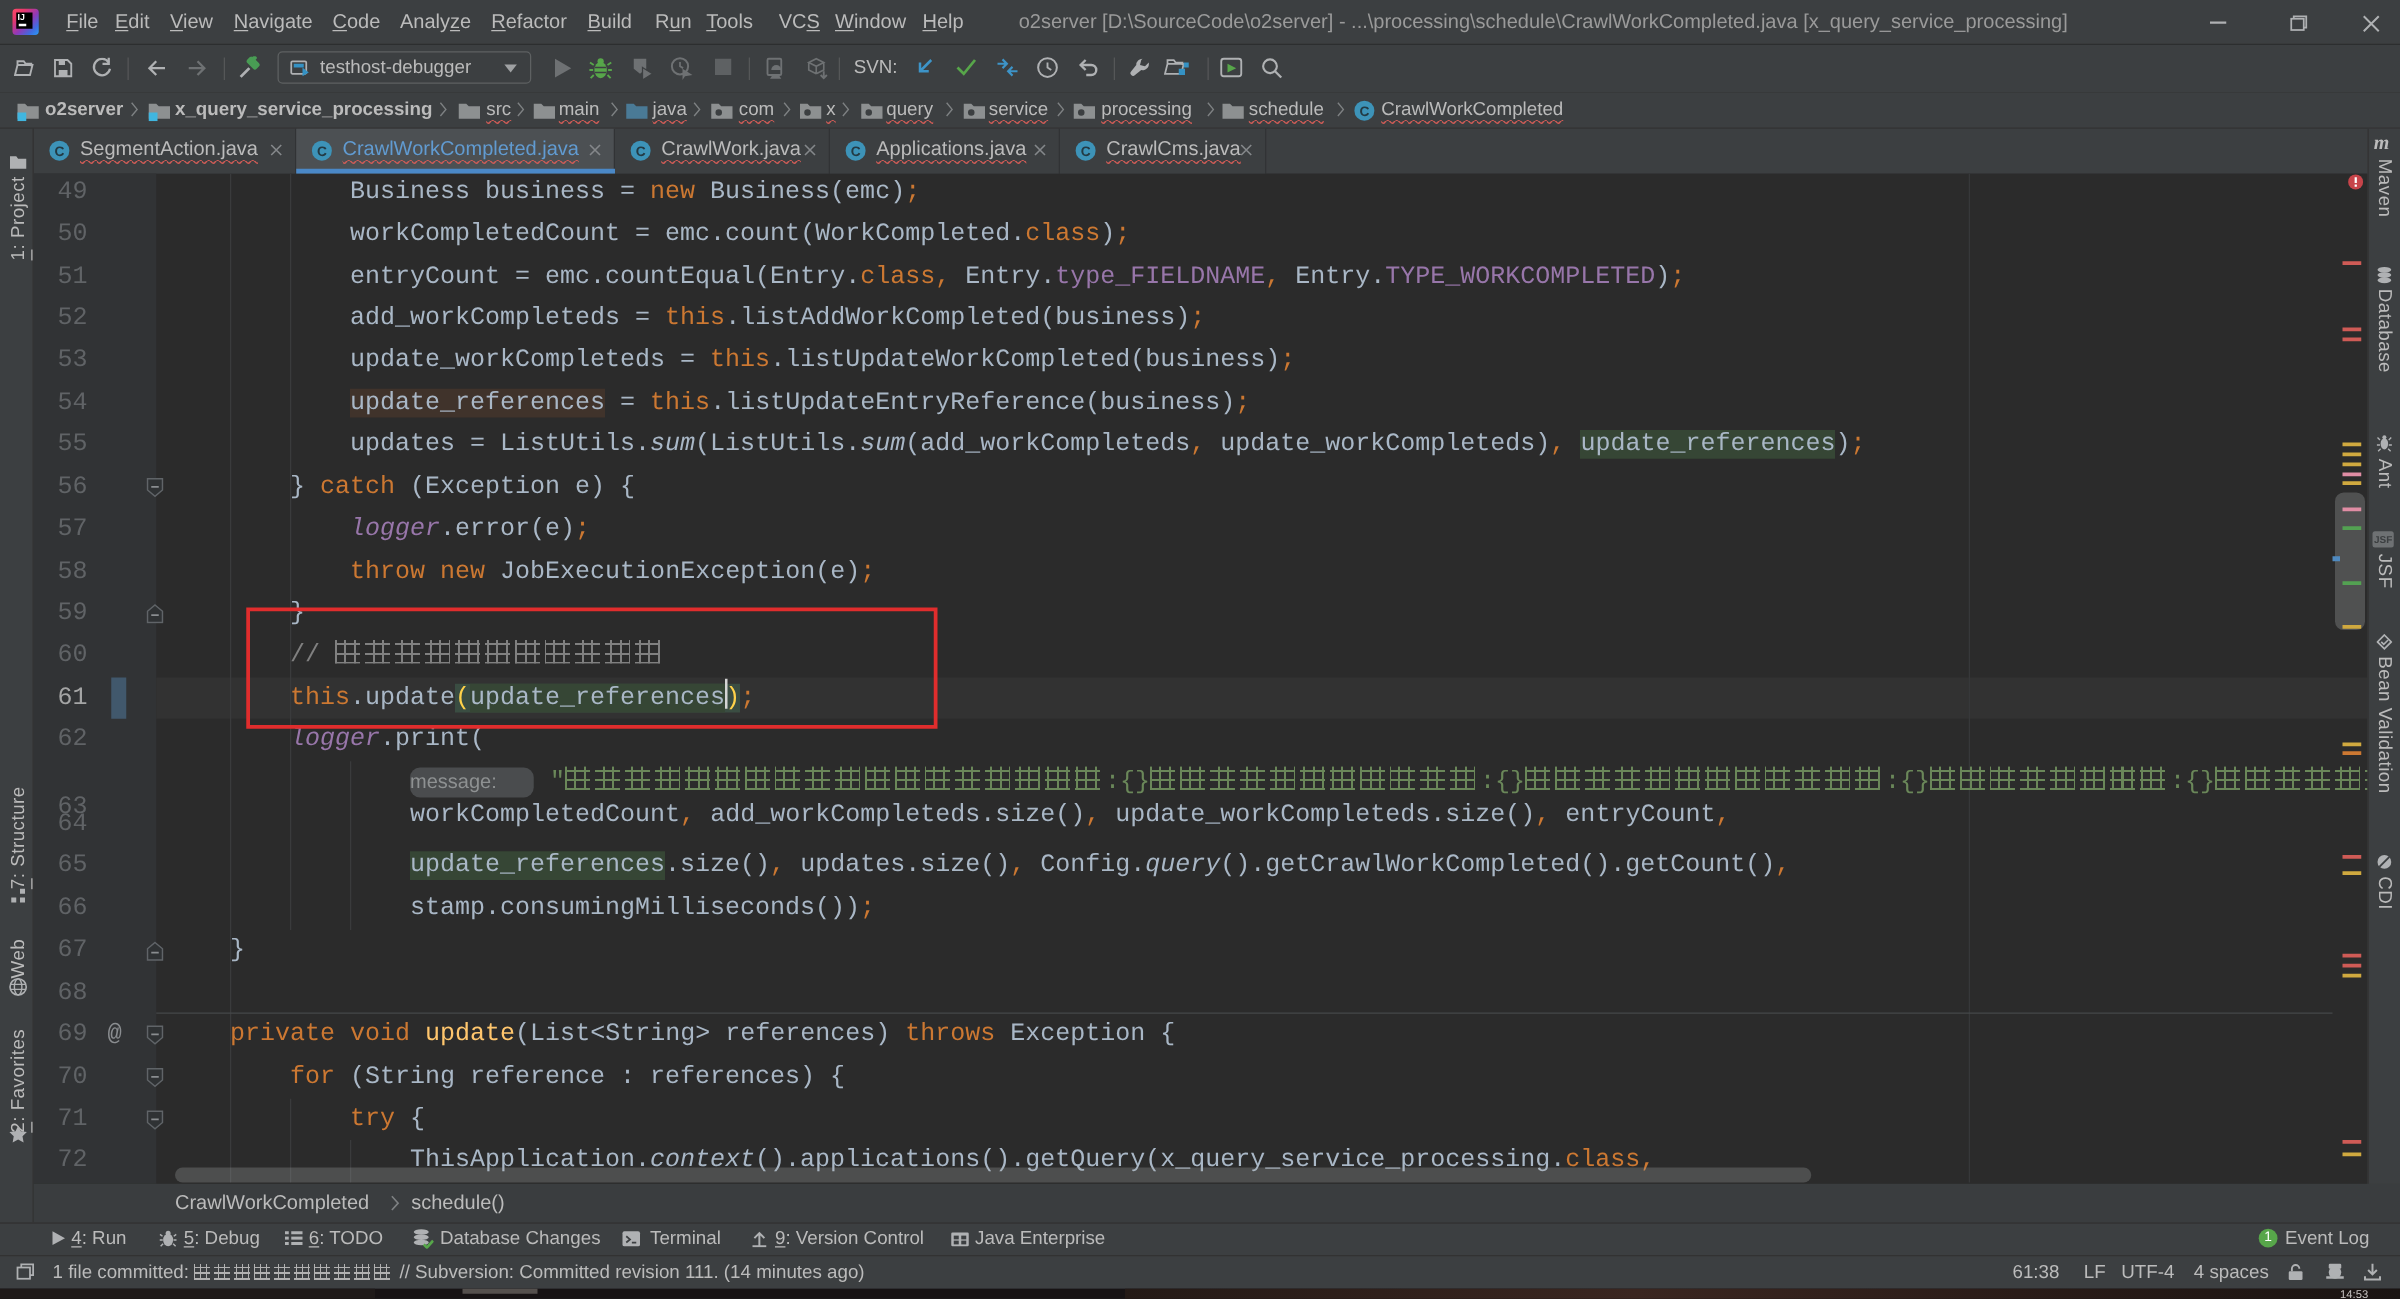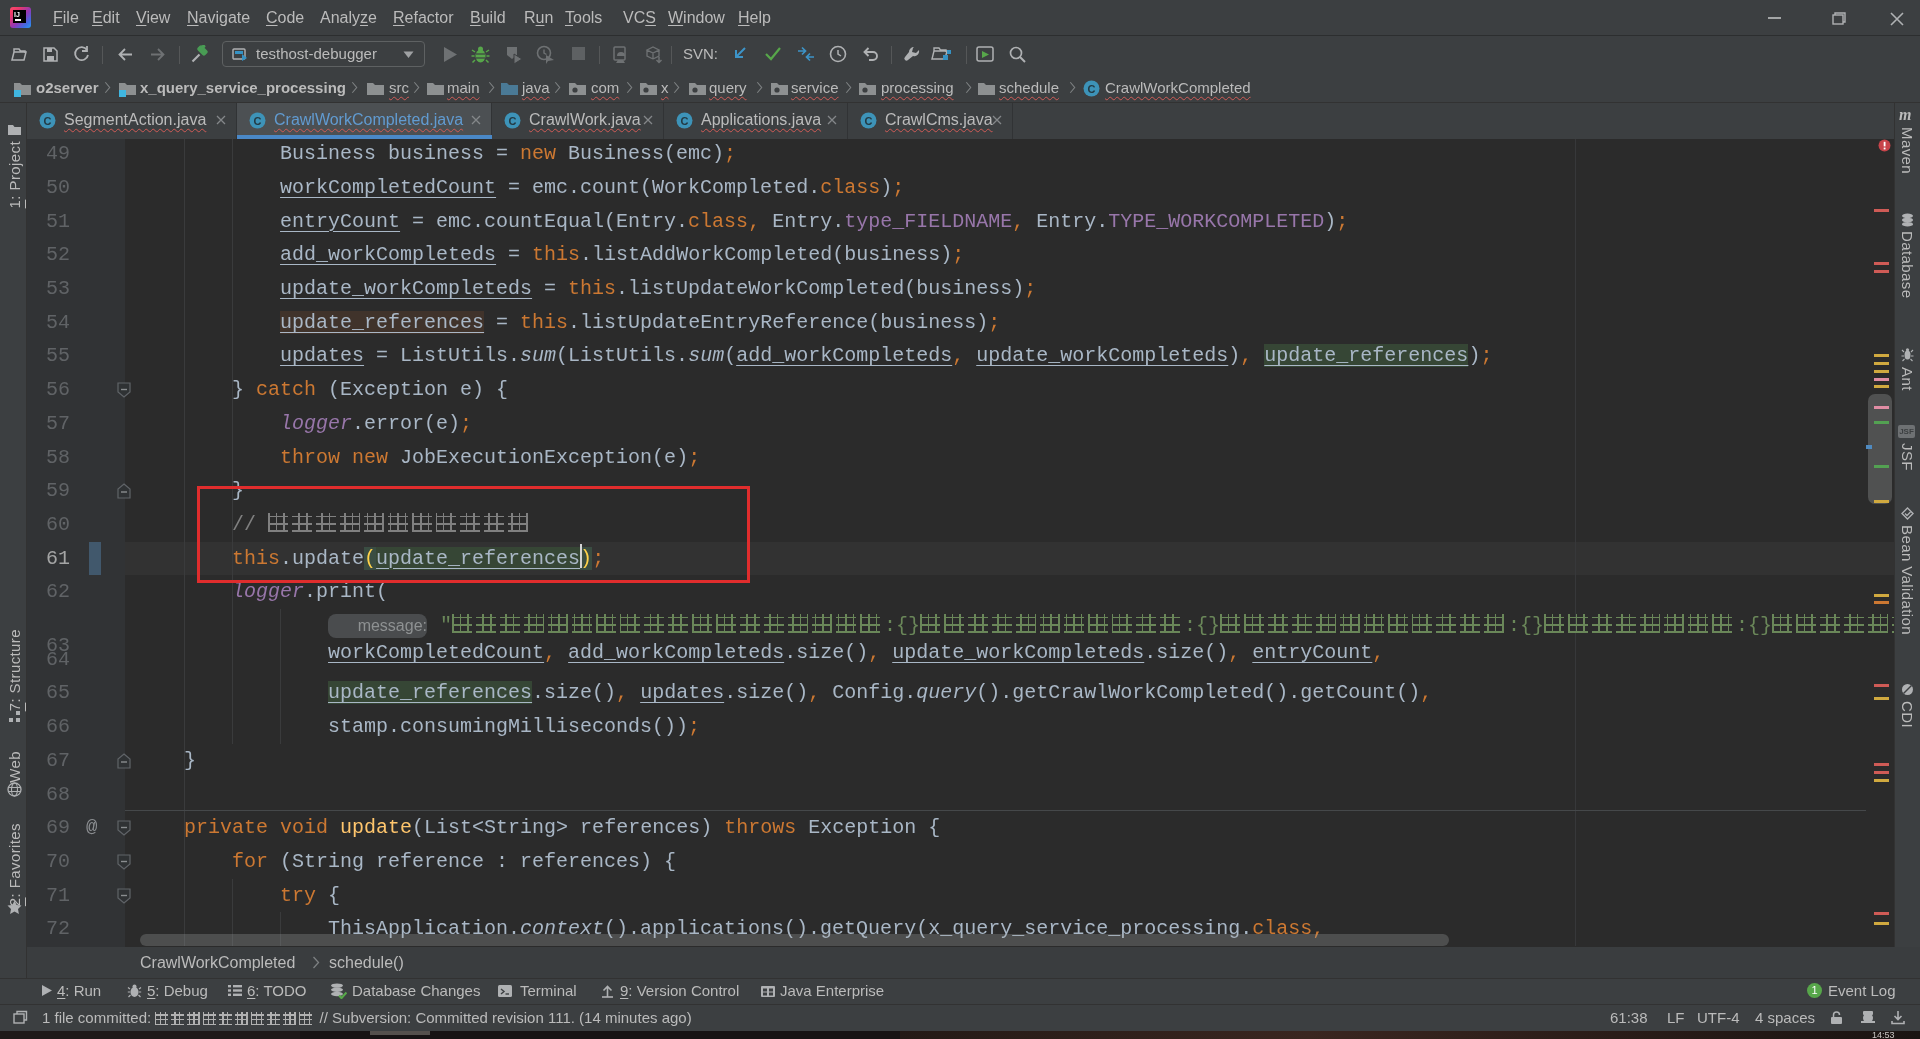--- a/index.html
+++ b/index.html
@@ -18,21 +18,21 @@
 .tab .tx{position:absolute;top:0;height:33px;line-height:33px;font-size:16px;color:#bbbbbb;white-space:nowrap}
 .tab .cx{position:absolute;top:10px;width:14px;height:14px}
 .tab.on{background:#4c5053}
 #editor{position:absolute;left:27px;top:139px;width:1867px;height:808px;background:#2b2b2b}
 
 .num{position:absolute;left:27px;width:43px;height:33.7px;line-height:33.7px;text-align:right;color:#606366;font:20px/33.7px "Liberation Mono",monospace}
 .num.cur{color:#a4a5a5}
 .cl{position:absolute;left:136px;height:33.7px;white-space:pre;font:20px/33.7px "Liberation Mono",monospace;color:#a9b7c6}
 .kw{color:#cc7832}.c{color:#cc7832}.md{color:#ffc66d}.cmt{color:#808080}.str{color:#6a8759}
 .it{color:#9876aa;}.it2{font-style:italic}.itp{color:#9876aa;font-style:italic}
-.u{text-decoration:underline;text-underline-offset:4px;text-decoration-thickness:1px}
+.u{text-underline-offset:4px;text-decoration-thickness:1px}
 .wbg{background:#40332b}.rbg{background:#364635}.pbg{background:#3a4d42}
 .yp{color:#ffd24a}
 .caret{display:inline-block;width:2px;height:24px;background:#d4d4d4;vertical-align:-4px;margin-right:-2px}
 .cj{display:inline-block;height:19px;vertical-align:-2px;background:
  repeating-linear-gradient(0deg,currentColor 0 1.6px,transparent 1.6px 7.4px),
  repeating-linear-gradient(90deg,currentColor 0 1.6px,transparent 1.6px 7.6px);
  -webkit-mask:repeating-linear-gradient(90deg,#000 0 20px,transparent 20px 24px)}
 .cjs{display:inline-block;vertical-align:-2px;opacity:.92;background:
  repeating-linear-gradient(0deg,currentColor 0 1.4px,transparent 1.4px 4.6px),
  repeating-linear-gradient(90deg,currentColor 0 1.4px,transparent 1.4px 4.8px);
@@ -63,20 +63,21 @@
 <div class="menu" style="left:187px"><span class="un">N</span>avigate</div>
 <div class="menu" style="left:266px"><span class="un">C</span>ode</div>
 <div class="menu" style="left:320px">Analy<span class="un">z</span>e</div>
 <div class="menu" style="left:393px"><span class="un">R</span>efactor</div>
 <div class="menu" style="left:470px"><span class="un">B</span>uild</div>
 <div class="menu" style="left:524px">R<span class="un">u</span>n</div>
 <div class="menu" style="left:565px"><span class="un">T</span>ools</div>
 <div class="menu" style="left:623px">VC<span class="un">S</span></div>
 <div class="menu" style="left:668px"><span class="un">W</span>indow</div>
 <div class="menu" style="left:738px"><span class="un">H</span>elp</div>
+<div id="title">o2server [D:\SourceCode\o2server] - ...\processing\schedule\CrawlWorkCompleted.java [x_query_service_processing]</div>
 <svg style="position:absolute;left:1765px;top:10px" width="20" height="18" viewBox="0 0 20 18">
       <line x1="3" y1="8" x2="16" y2="8" stroke="#afb1b3" stroke-width="1.8"></line>
     </svg>
 <svg style="position:absolute;left:1827px;top:10px" width="20" height="18" viewBox="0 0 20 18">
       <rect x="6" y="5" width="10" height="9" fill="none" stroke="#afb1b3" stroke-width="1.4"></rect>
       <path d="M8 5 V3 H18 V12 H16" fill="none" stroke="#afb1b3" stroke-width="1.4"></path>
     </svg>
 <svg style="position:absolute;left:1887px;top:10px" width="20" height="18" viewBox="0 0 20 18">
       <path d="M4 3 L16 15 M16 3 L4 15" stroke="#afb1b3" stroke-width="1.6"></path>
     </svg>
@@ -341,21 +342,21 @@
 <div style="position:absolute;left:125px;top:541.6px;width:1769px;height:33.7px;background:#323232"></div>
 <div class="guide" style="left:184px;top:139px;height:807px"></div>
 <div class="guide" style="left:232px;top:139px;height:605px"></div>
 <div class="guide" style="left:232px;top:879px;height:67px"></div>
 <div class="guide" style="left:280px;top:609px;height:135px"></div>
 <div class="guide" style="left:280px;top:912px;height:34px"></div>
 <div class="guide" style="left:1575px;top:139px;height:807px;background:#37383a"></div>
 <div style="position:absolute;left:125px;top:810px;width:1741px;height:1px;background:#45484a"></div>
 <div style="position:absolute;left:89px;top:541.6px;width:12px;height:33.7px;background:#41586c"></div>
 <div style="position:absolute;left:197px;top:486px;width:553px;height:97px;border:3px solid #e02d2d;z-index:40"></div>
-<div style="position:absolute;left:328px;top:614px;width:99px;height:24px;background:#4a4c4e;border-radius:8px;color:#8e9192;font-size:16px;line-height:24px;text-align:right;z-index:5">message:</div>
+<div style="position:absolute;left:328px;top:614px;width:99px;height:24px;background:#4a4c4e;border-radius:8px;color:#8e9192;font-size:16px;line-height:24px;text-align:left;z-index:5">message:</div>
 <div class="num" style="top:137.2px">49</div>
 <div class="num" style="top:170.9px">50</div>
 <div class="num" style="top:204.6px">51</div>
 <div class="num" style="top:238.3px">52</div>
 <div class="num" style="top:272.0px">53</div>
 <div class="num" style="top:305.7px">54</div>
 <div class="num" style="top:339.4px">55</div>
 <div class="num" style="top:373.1px">56</div>
 <div class="num" style="top:406.8px">57</div>
 <div class="num" style="top:440.5px">58</div>

